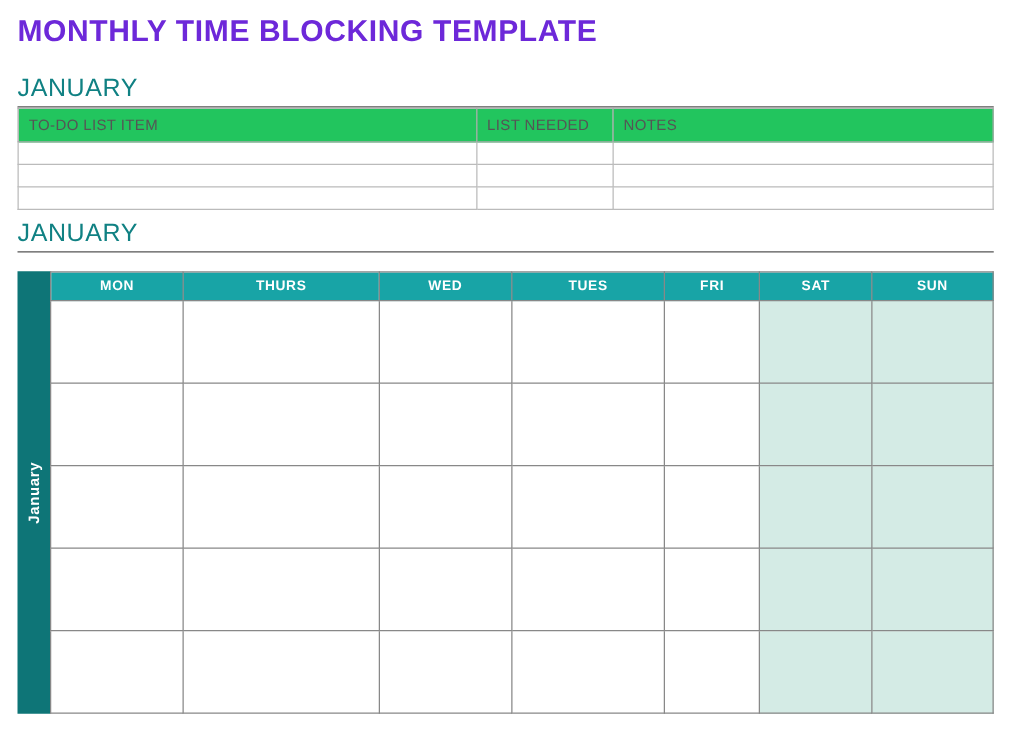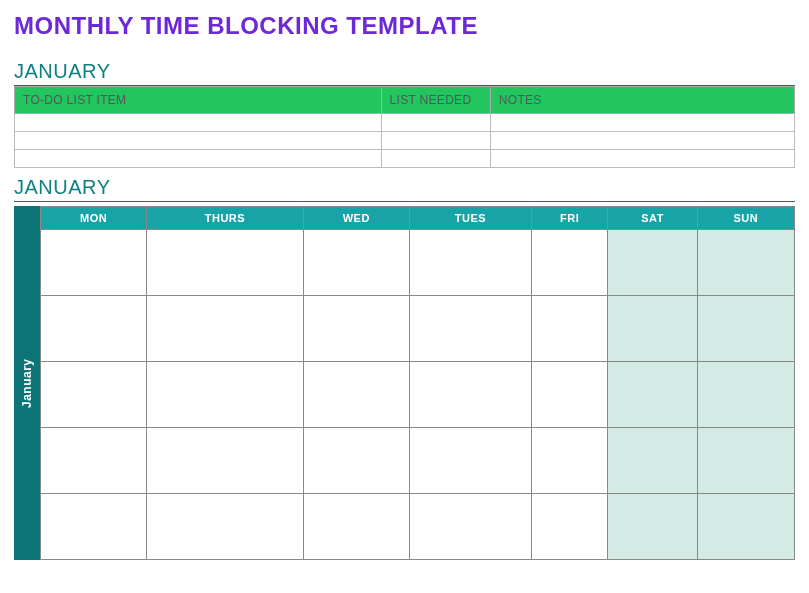--- a/index.html
+++ b/index.html
@@ -60,21 +60,21 @@
     font-size: 12px;
   }
   .planning-table th.col-item { width: 47%; }
   .planning-table th.col-time { width: 14%; }
   .planning-table th.col-notes { width: 39%; }
   .spacer { height: 8px; }
   
   .schedule-wrap {
     display: flex;
     width: 100%;
-    margin-top: 4px;
+    margin-top: 15px;
   }
   .month-column {
     background: #0e7577;
     color: #fff;
     width: 26px;
     display: flex;
     align-items: center;
     justify-content: center;
     writing-mode: vertical-rl;
     transform: rotate(180deg);

